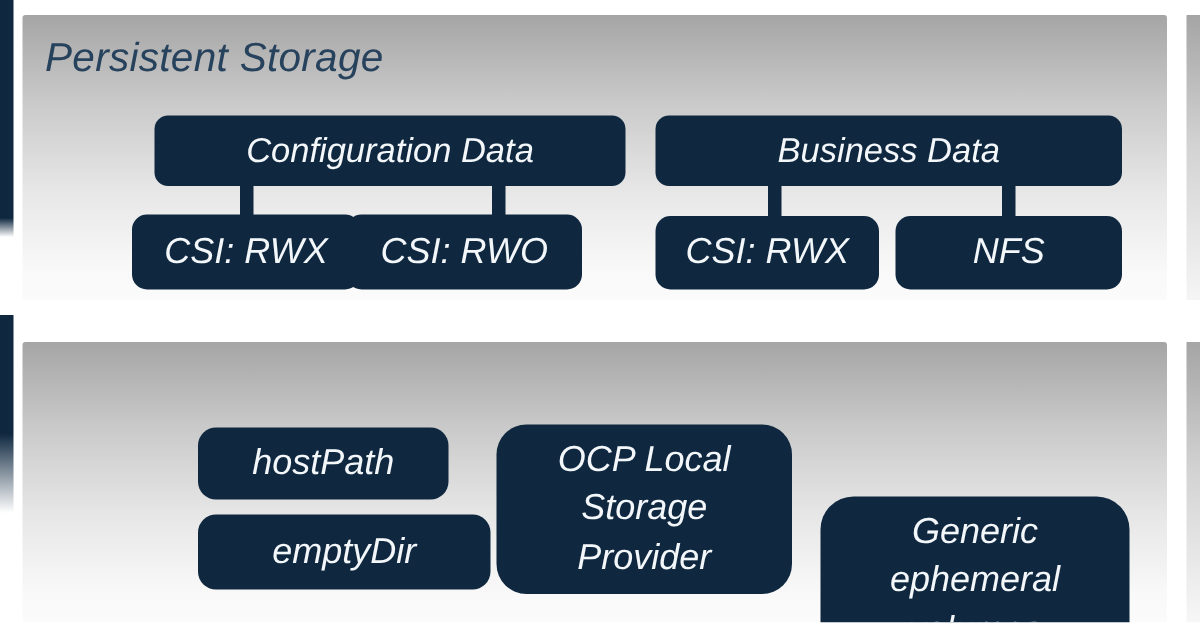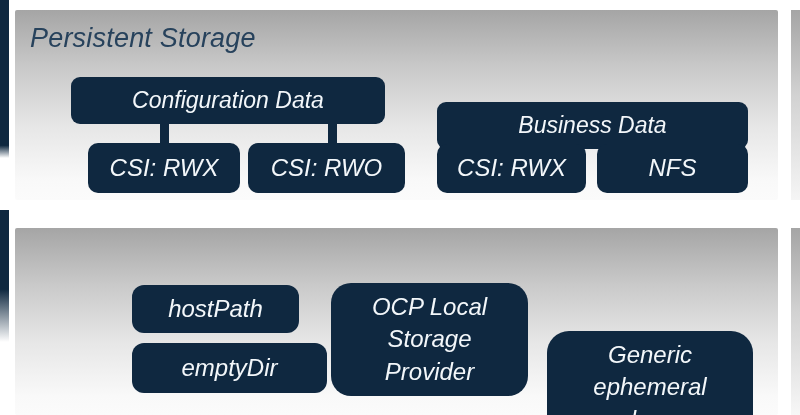--- a/index.html
+++ b/index.html
@@ -48,24 +48,24 @@
     align-items: center;
     justify-content: center;
     text-align: center;
     font-size: 23px;
     line-height: 1.35;
     border-radius: 10px;
     box-sizing: border-box;
   }
 
   
-  #box-configuration-data { left: 56px;  top: 67px;  width: 314px; height: 47px; border-radius: 9px; }
-  #box-business-data      { left: 422px; top: 67px;  width: 311px; height: 47px; border-radius: 9px; margin-top: 25px; }
+  #box-configuration-data { left: 88px;  top: 67px;  width: 314px; height: 47px; border-radius: 9px; }
+  #box-business-data      { left: 422px; top: 67px;  width: 311px; height: 47px; border-radius: 9px; }
   #box-csi-rwx-1          { left: 73px;  top: 133px; width: 152px; height: 50px; font-size: 24px; }
-  #box-csi-rwo            { left: 233px; top: 133px; width: 157px; height: 50px; font-size: 24px; }
+  #box-csi-rwo            { left: 216px; top: 133px; width: 157px; height: 50px; font-size: 24px; }
   #box-csi-rwx-2          { left: 422px; top: 134px; width: 149px; height: 49px; font-size: 24px; }
   #box-nfs                { left: 582px; top: 134px; width: 151px; height: 49px; font-size: 24px; }
 
   .connector {
     position: absolute;
     width: 9px;
     height: 28px;
     top: 110px;
     background: #0f2840;
   }

